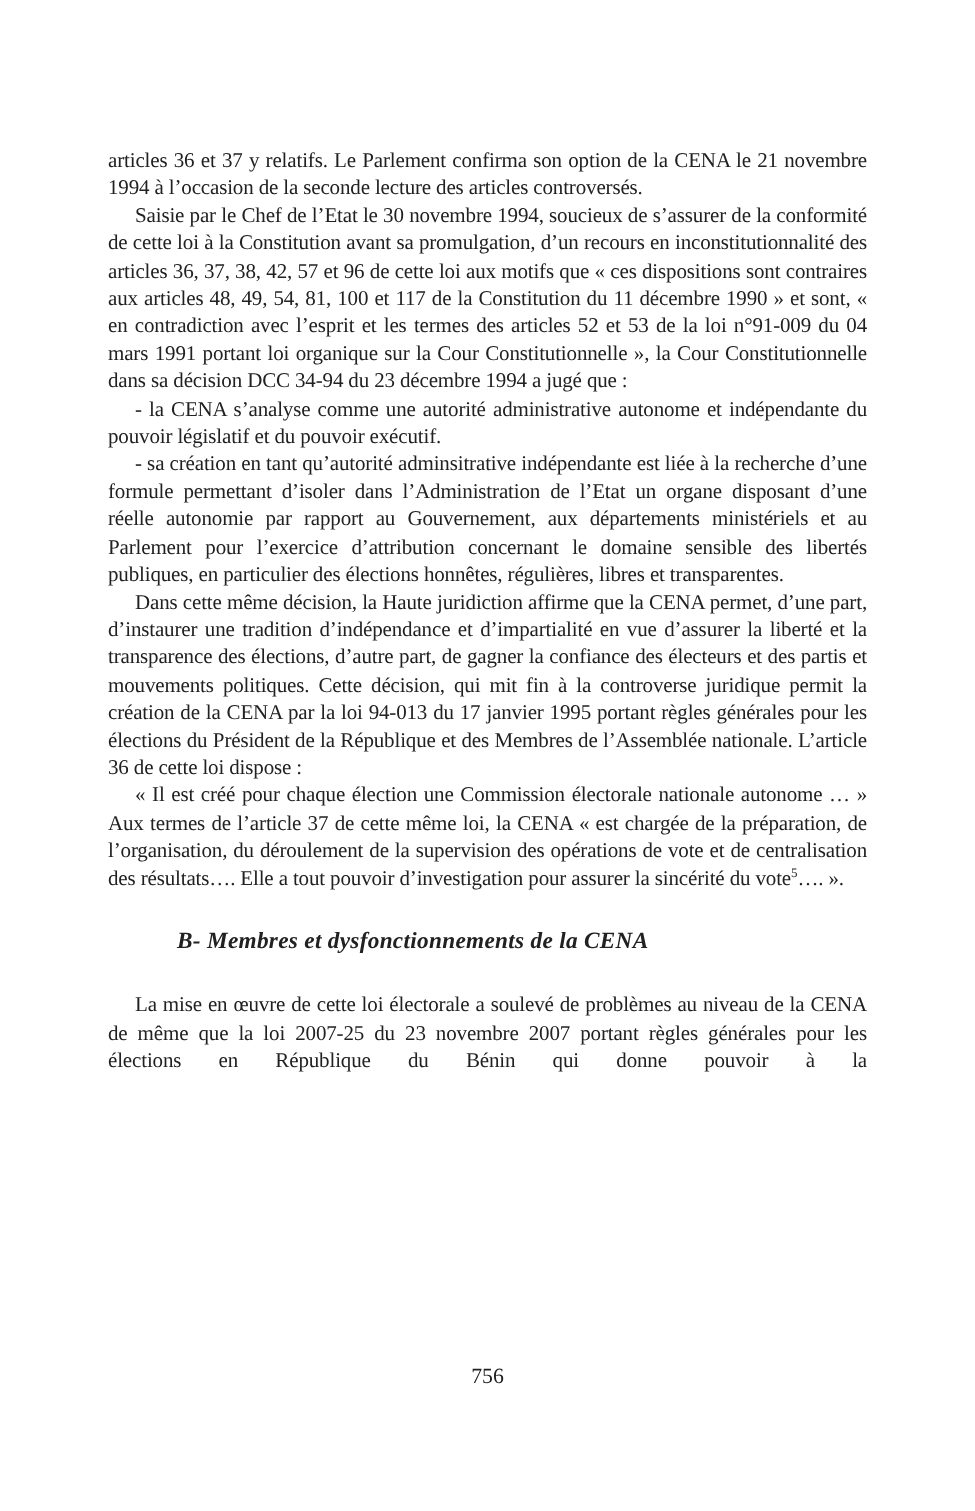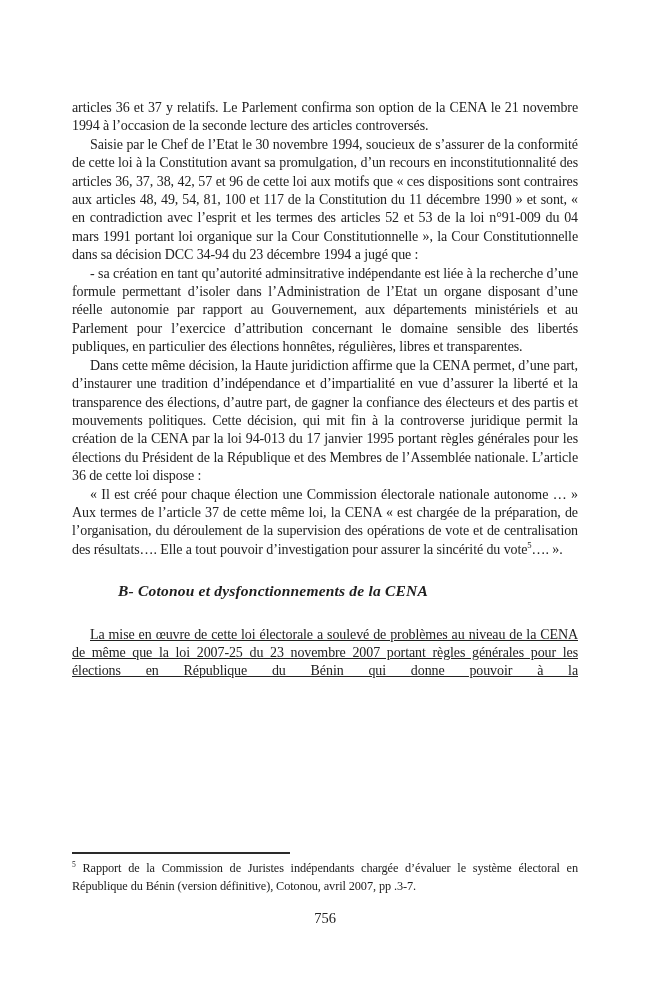--- a/index.html
+++ b/index.html
@@ -29,21 +29,20 @@
   }
   .para {
     margin: 0;
     text-indent: 18px;
   }
   .para.noindent {
     text-indent: 0;
   }
   .para.fill-last {
     text-align-last: justify;
-    text-decoration: underline;
   }
   sup.fn-ref {
     font-size: 0.62em;
     line-height: 0;
     vertical-align: super;
   }
   .section-heading {
     margin: 23px 0 25px 46px;
     font-size: 15.5px;
     font-weight: bold;
@@ -81,27 +80,24 @@
   }
 </style>
 </head>
 <body>
 
 <div class="page">
 
   <div class="text-block">
     <p class="para noindent">articles 36 et 37 y relatifs. Le Parlement confirma son option de la CENA le 21 novembre 1994 à l’occasion de la seconde lecture des articles controversés.</p>
     <p class="para">Saisie par le Chef de l’Etat le 30 novembre 1994, soucieux de s’assurer de la conformité de cette loi à la Constitution avant sa promulgation, d’un recours en inconstitutionnalité des articles 36, 37, 38, 42, 57 et 96 de cette loi aux motifs que « ces dispositions sont contraires aux articles 48, 49, 54, 81, 100 et 117 de la Constitution du 11 décembre 1990 » et sont, « en contradiction avec l’esprit et les termes des articles 52 et 53 de la loi n°91-009 du 04 mars 1991 portant loi organique sur la Cour Constitutionnelle », la Cour Constitutionnelle dans sa décision DCC 34-94 du 23 décembre 1994 a jugé que :</p>
+    <p class="para">- la CENA s’analyse comme une autorité administrative autonome et indépendante du pouvoir législatif et du pouvoir exécutif.</p>
     <p class="para">- sa création en tant qu’autorité adminsitrative indépendante est liée à la recherche d’une formule permettant d’isoler dans l’Administration de l’Etat un organe disposant d’une réelle autonomie par rapport au Gouvernement, aux départements ministériels et au Parlement pour l’exercice d’attribution concernant le domaine sensible des libertés publiques, en particulier des élections honnêtes, régulières, libres et transparentes.</p>
     <p class="para">Dans cette même décision, la Haute juridiction affirme que la CENA permet, d’une part, d’instaurer une tradition d’indépendance et d’impartialité en vue d’assurer la liberté et la transparence des élections, d’autre part, de gagner la confiance des électeurs et des partis et mouvements politiques. Cette décision, qui mit fin à la controverse juridique permit la création de la CENA par la loi 94-013 du 17 janvier 1995 portant règles générales pour les élections du Président de la République et des Membres de l’Assemblée nationale. L’article 36 de cette loi dispose :</p>
     <p class="para"><span>« Il est créé pour chaque élection une Commission électorale nationale autonome … » Aux termes de l’article 37 de cette même loi, la CENA « est chargée de la préparation, de l’organisation, du déroulement de la supervision des opérations de vote et de centralisation des résultats…. Elle a tout pouvoir d’investigation pour assurer la sincérité du vote</span><sup class="fn-ref">5</sup><span>…. ».</span></p>
-    <h2 class="section-heading">B- Cotonou et dysfonctionnements de la CENA</h2>
+    <h2 class="section-heading">B- Membres et dysfonctionnements de la CENA</h2>
     <p class="para fill-last">La mise en œuvre de cette loi électorale a soulevé de problèmes au niveau de la CENA de même que la loi 2007-25 du 23 novembre 2007 portant règles générales pour les élections en République du Bénin qui donne pouvoir à la</p>
   </div>
 
-  <div class="footnote-area">
-    <div class="footnote-rule"></div>
-    <p class="footnote-text"><sup class="fn-ref">5</sup> <span>Rapport de la Commission de Juristes indépendants chargée d’évaluer le système électoral en République du Bénin (version définitive), Cotonou, avril 2007, pp .3-7.</span></p>
-  </div>
 
   <div class="page-number">756</div>
 
 </div>
 
 </body></html>

